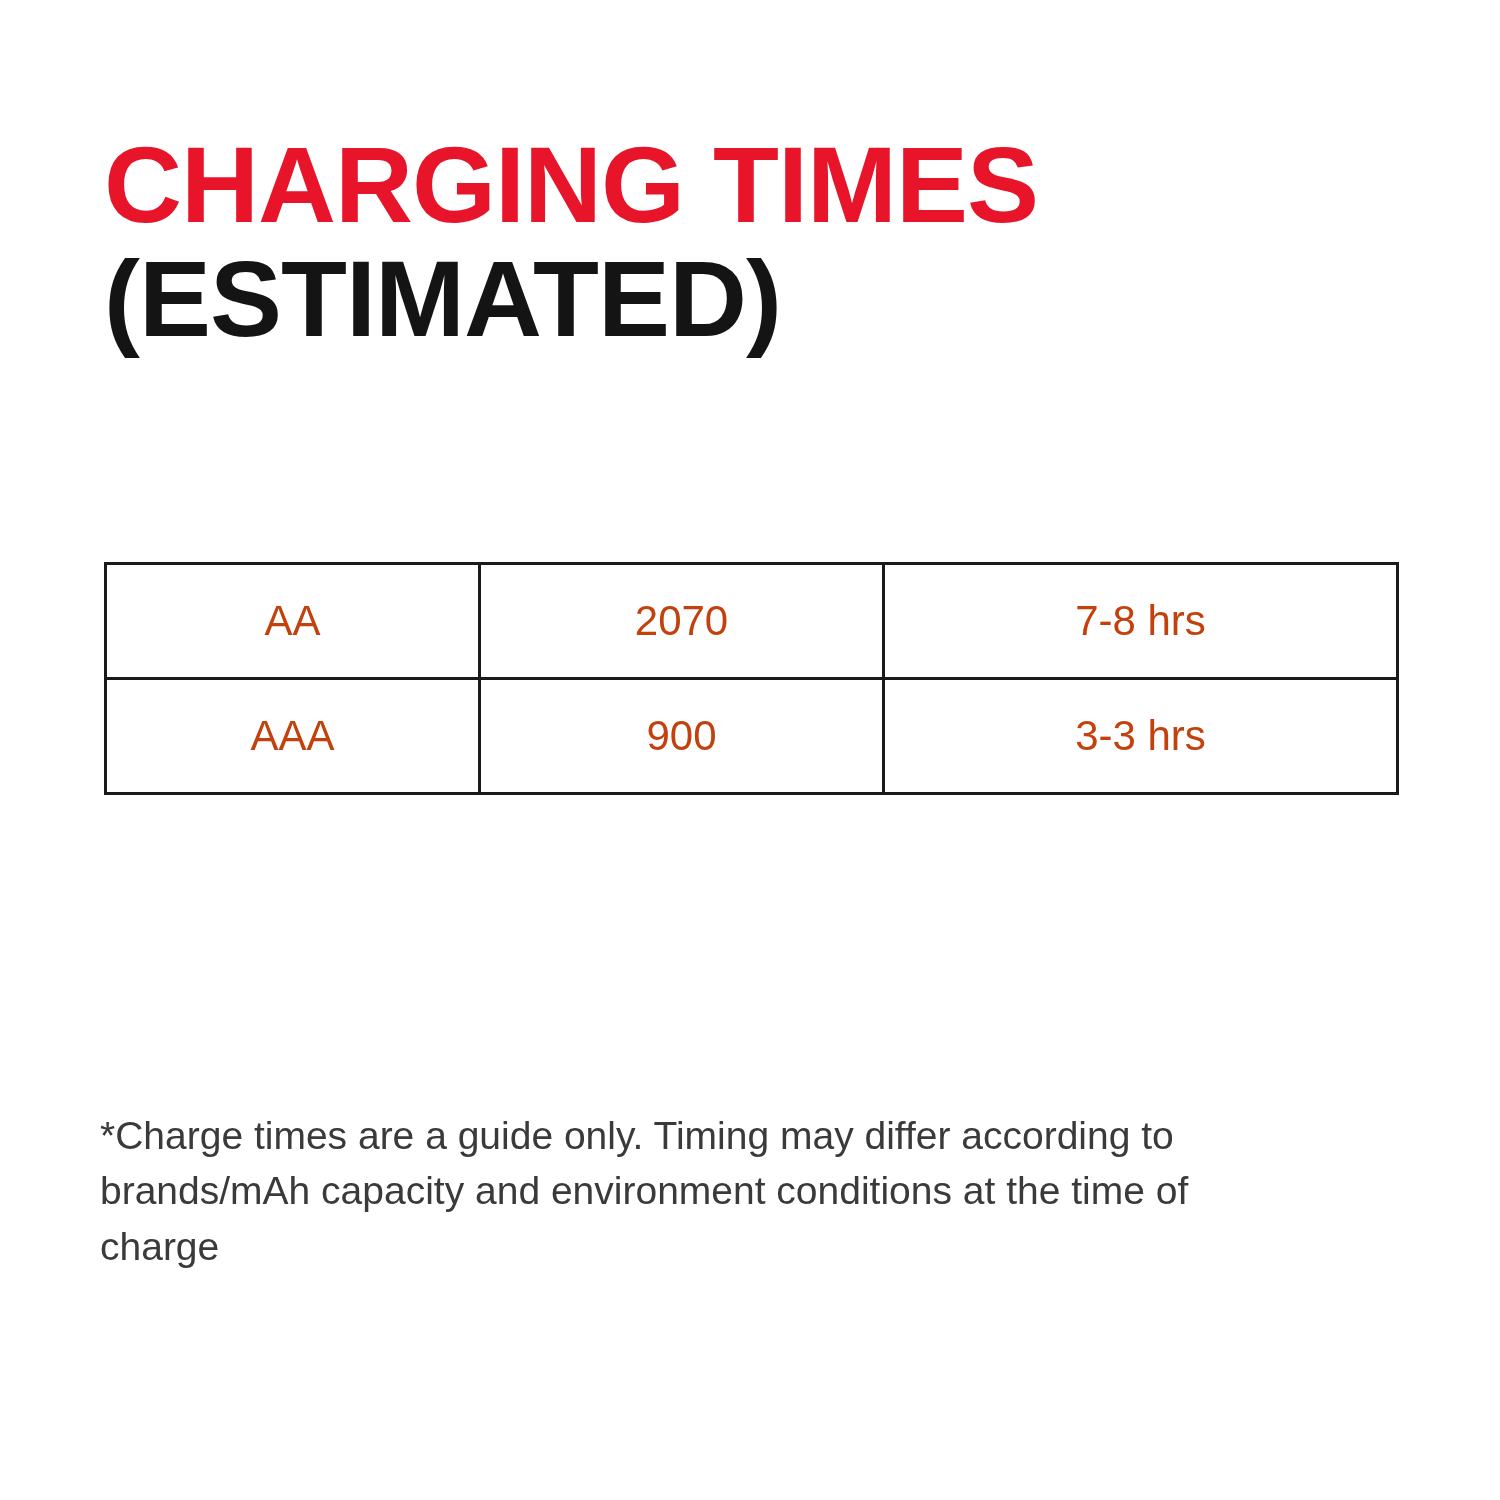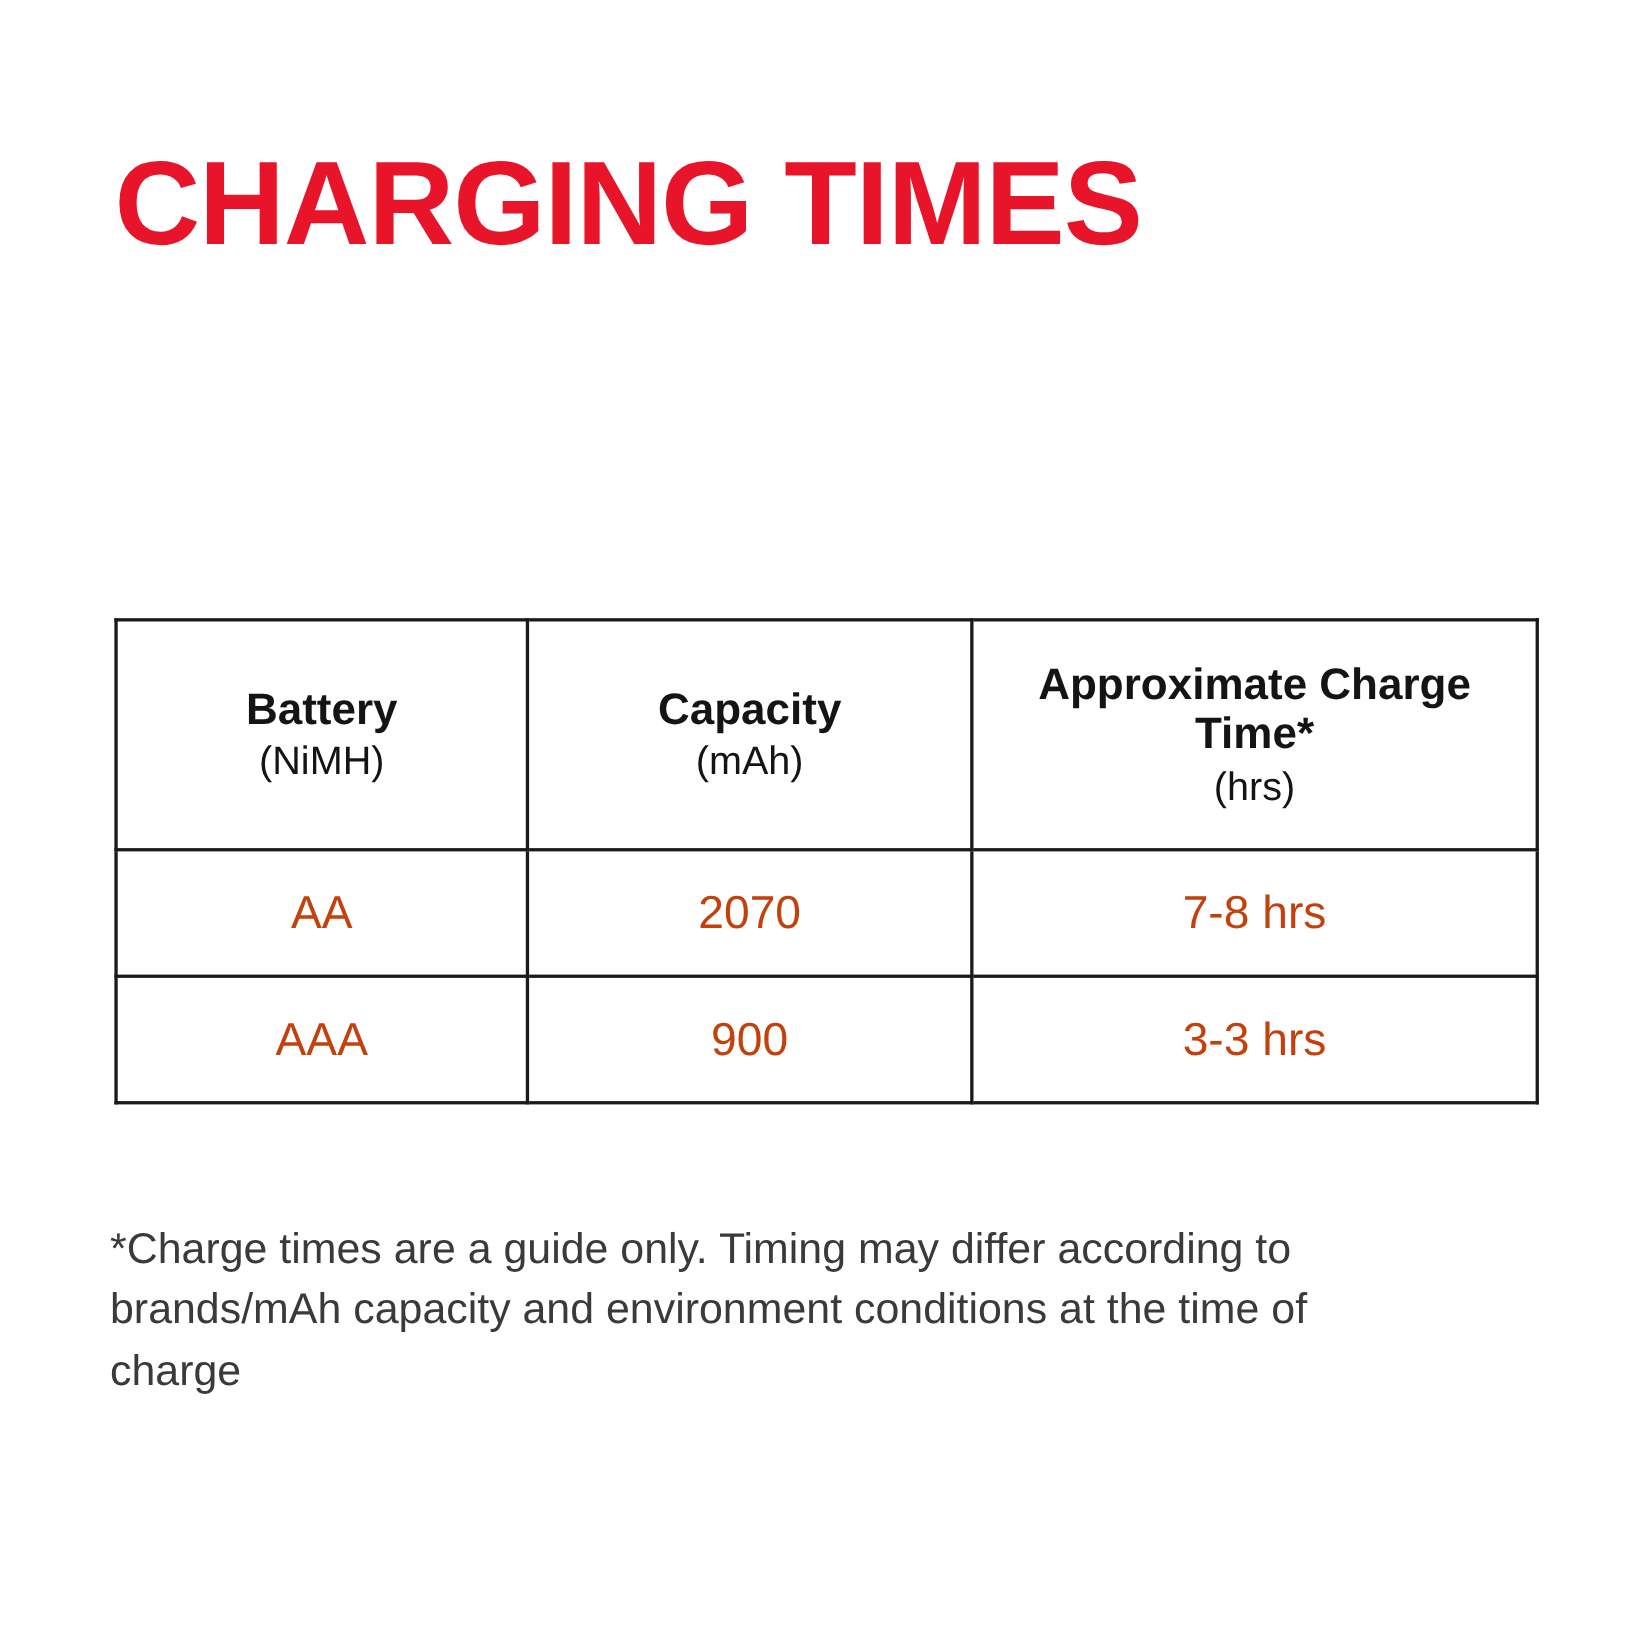--- a/index.html
+++ b/index.html
@@ -101,43 +101,30 @@
     font-family: "Liberation Sans", sans-serif;
   }
 </style>
 </head>
 <body>
 
 <div class="page">
 
   <div class="title-block">
     <div class="title-line1">CHARGING TIMES</div>
+    <div class="title-line2">(ESTIMATED)</div>
   </div>
 
   <table class="charge-table">
     <colgroup>
       <col class="c1">
       <col class="c2">
       <col class="c3">
     </colgroup>
     <tbody>
-      <tr>
-        <td class="head-cell">
-          <span class="head-strong">Battery</span>
-          <span class="head-sub">(NiMH)</span>
-        </td>
-        <td class="head-cell">
-          <span class="head-strong">Capacity</span>
-          <span class="head-sub">(mAh)</span>
-        </td>
-        <td class="head-cell">
-          <span class="head-strong">Approximate Charge Time*</span>
-          <span class="head-sub">(hrs)</span>
-        </td>
-      </tr>
       <tr>
         <td class="body-cell">AA</td>
         <td class="body-cell">2070</td>
         <td class="body-cell">7-8 hrs</td>
       </tr>
       <tr>
         <td class="body-cell">AAA</td>
         <td class="body-cell">900</td>
         <td class="body-cell">3-3 hrs</td>
       </tr>

